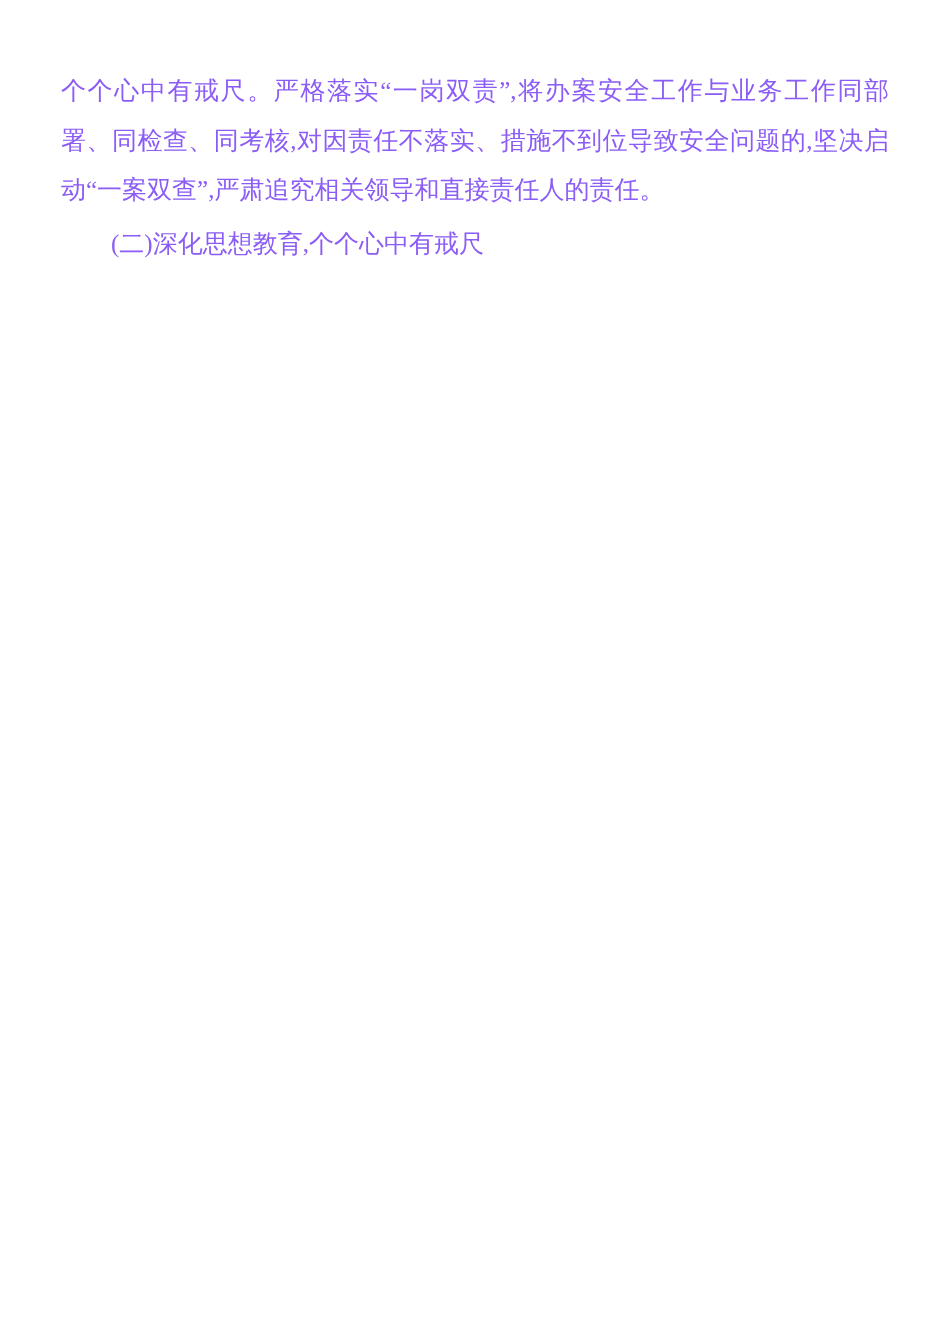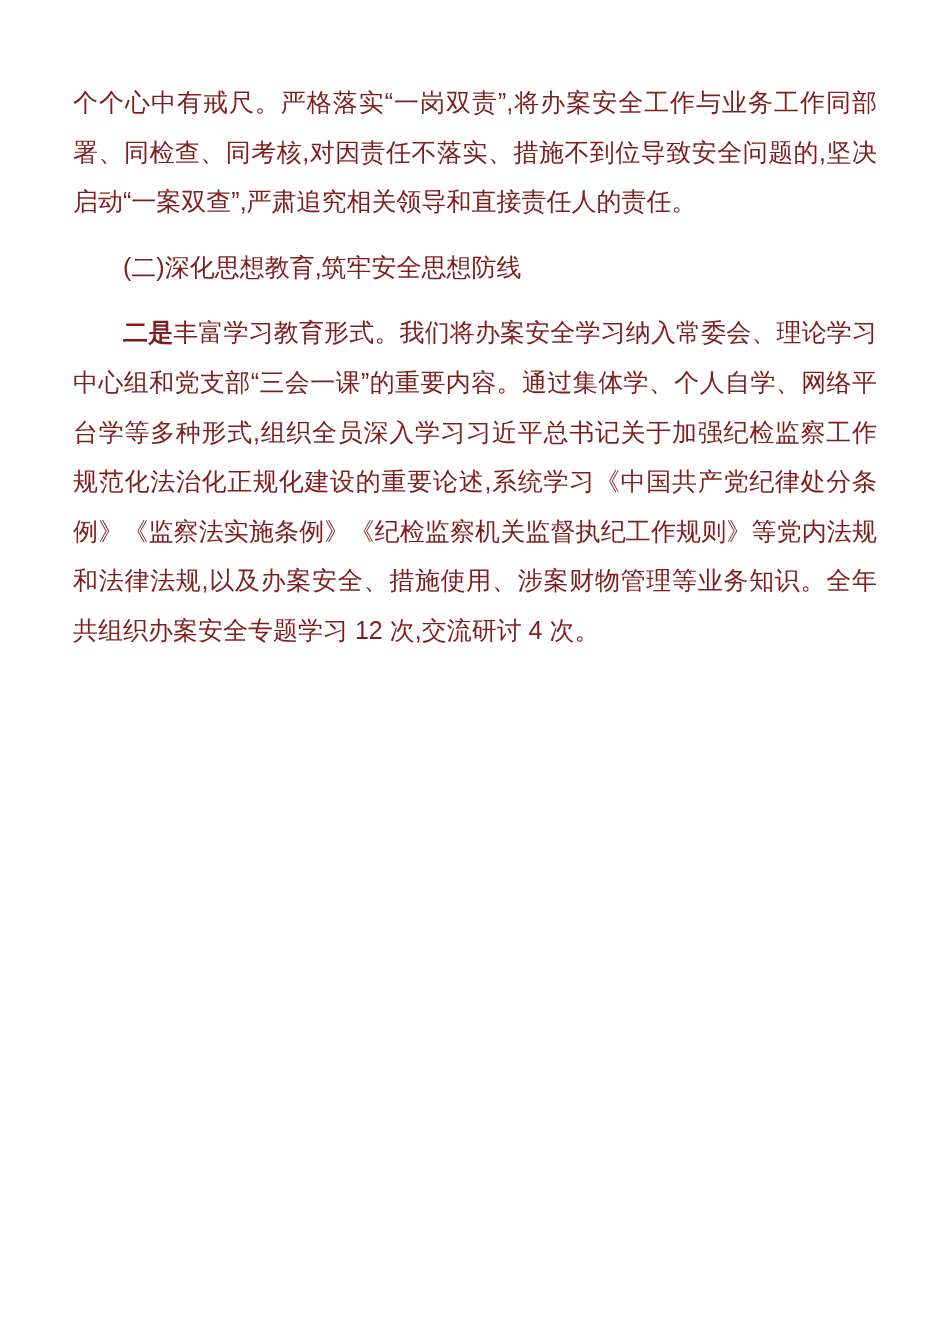--- a/index.html
+++ b/index.html
@@ -15,44 +15,44 @@
     }
     .page {
       box-sizing: border-box;
       width: 950px;
       height: 1344px;
       padding: 62px 57px 0 57px;
       background: #ffffff;
       color: #000000;
     }
     .para {
-      margin: 16px;
+      margin: 4px;
       font-size: 25px;
       line-height: 49.6px;
-      color: #7f1d1d;
+      color: #8b5cf6;
       text-align: justify;
       text-align-last: left;
       text-indent: 2em;
       font-weight: 400;
       word-break: break-all;
+      font-family: Liberation Serif, serif;
     }
     .no-indent {
       text-indent: 0;
     }
     .lead {
       font-weight: 700;
     }
   </style>
 </head>
 <body>
 
 <div class="page">
 
   <p class="para no-indent"><span>个个心中有戒尺。严格落实“一岗双责”,将办案安全工作与业务工作同部署、同检查、同考核,对因责任不落实、措施不到位导致安全问题的,坚决启动“一案双查”,严肃追究相关领导和直接责任人的责任。</span></p>
 
-  <p class="para"><span>(二)深化思想教育,筑牢安全思想防线</span></p>
+  <p class="para"><span>(二)深化思想教育,个个心中有戒尺</span></p>
 
 
-  <p class="para"><b class="lead">二是</b><span>丰富学习教育形式。我们将办案安全学习纳入常委会、理论学习中心组和党支部“三会一课”的重要内容。通过集体学、个人自学、网络平台学等多种形式,组织全员深入学习习近平总书记关于加强纪检监察工作规范化法治化正规化建设的重要论述,系统学习《中国共产党纪律处分条例》《监察法实施条例》《纪检监察机关监督执纪工作规则》等党内法规和法律法规,以及办案安全、措施使用、涉案财物管理等业务知识。全年共组织办案安全专题学习 12 次,交流研讨 4 次。</span></p>
 
 
 
 </div>
 
 </body></html>

